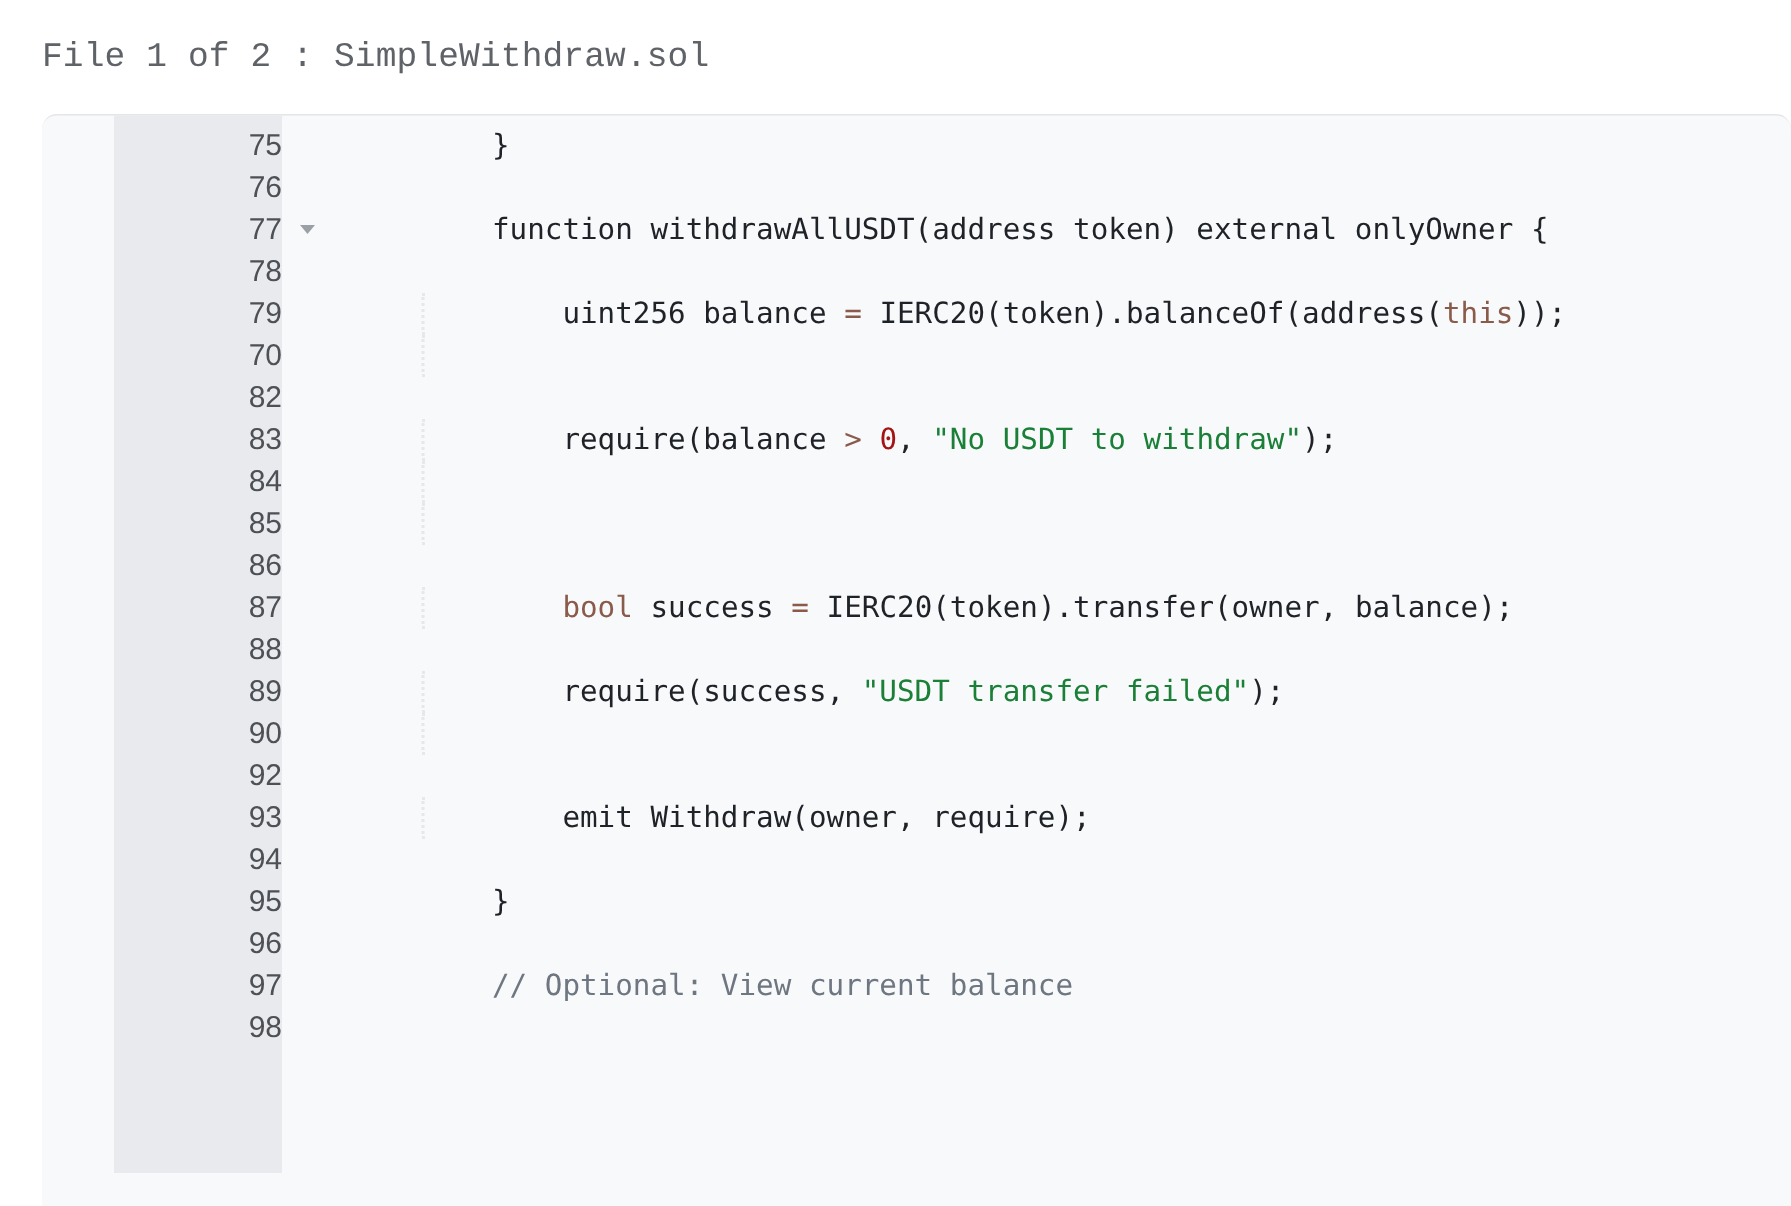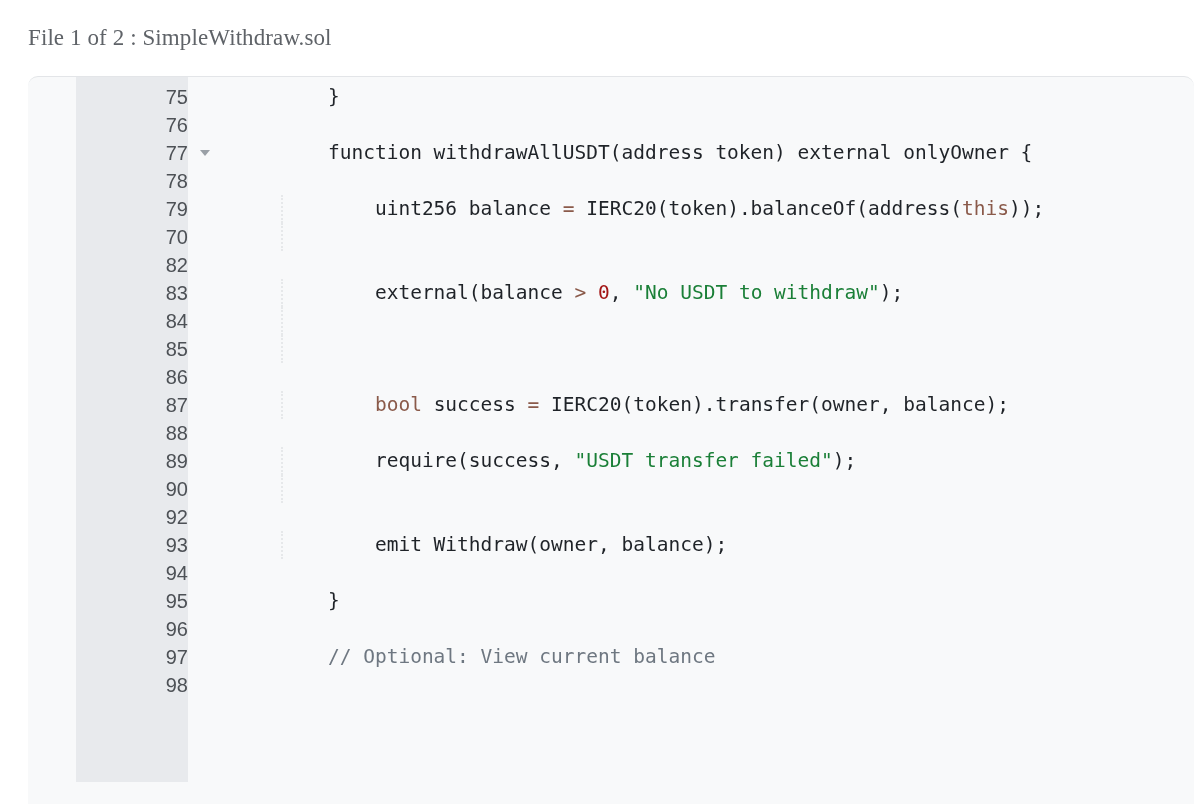--- a/index.html
+++ b/index.html
@@ -19,21 +19,21 @@
   
   #file-header {
     position: absolute;
     left: 28px;
     top: 0;
     height: 76px;
     display: flex;
     align-items: center;
   }
   #file-header .title {
-    font-family: Liberation Serif, serif;
+    font-family: Liberation Mono, monospace;
     font-size: 23px;
     font-weight: 400;
     color: #5f6368;
     letter-spacing: 0.1px;
     white-space: nowrap;
   }
 
   
   #editor {
     position: absolute;
@@ -175,21 +175,21 @@
           <tr class="code-row">
             <td class="gutter-cell">70</td>
             <td class="code-cell guide">&nbsp;</td>
           </tr>
           <tr class="code-row">
             <td class="gutter-cell">82</td>
             <td class="code-cell">&nbsp;</td>
           </tr>
           <tr class="code-row">
             <td class="gutter-cell">83</td>
-            <td class="code-cell guide"><span class="tok-plain">        external(balance </span><span class="tok-op">&gt;</span><span class="tok-plain"> </span><span class="tok-num">0</span><span class="tok-plain">, </span><span class="tok-str">"No USDT to withdraw"</span><span class="tok-plain">);</span></td>
+            <td class="code-cell guide"><span class="tok-plain">        require(balance </span><span class="tok-op">&gt;</span><span class="tok-plain"> </span><span class="tok-num">0</span><span class="tok-plain">, </span><span class="tok-str">"No USDT to withdraw"</span><span class="tok-plain">);</span></td>
           </tr>
           <tr class="code-row">
             <td class="gutter-cell">84</td>
             <td class="code-cell guide">&nbsp;</td>
           </tr>
           <tr class="code-row">
             <td class="gutter-cell">85</td>
             <td class="code-cell guide">&nbsp;</td>
           </tr>
           <tr class="code-row">
@@ -211,21 +211,21 @@
           <tr class="code-row">
             <td class="gutter-cell">90</td>
             <td class="code-cell guide">&nbsp;</td>
           </tr>
           <tr class="code-row">
             <td class="gutter-cell">92</td>
             <td class="code-cell">&nbsp;</td>
           </tr>
           <tr class="code-row">
             <td class="gutter-cell">93</td>
-            <td class="code-cell guide"><span class="tok-plain">        emit Withdraw(owner, balance);</span></td>
+            <td class="code-cell guide"><span class="tok-plain">        emit Withdraw(owner, require);</span></td>
           </tr>
           <tr class="code-row">
             <td class="gutter-cell">94</td>
             <td class="code-cell">&nbsp;</td>
           </tr>
           <tr class="code-row">
             <td class="gutter-cell">95</td>
             <td class="code-cell"><span class="tok-plain">    }</span></td>
           </tr>
           <tr class="code-row">

